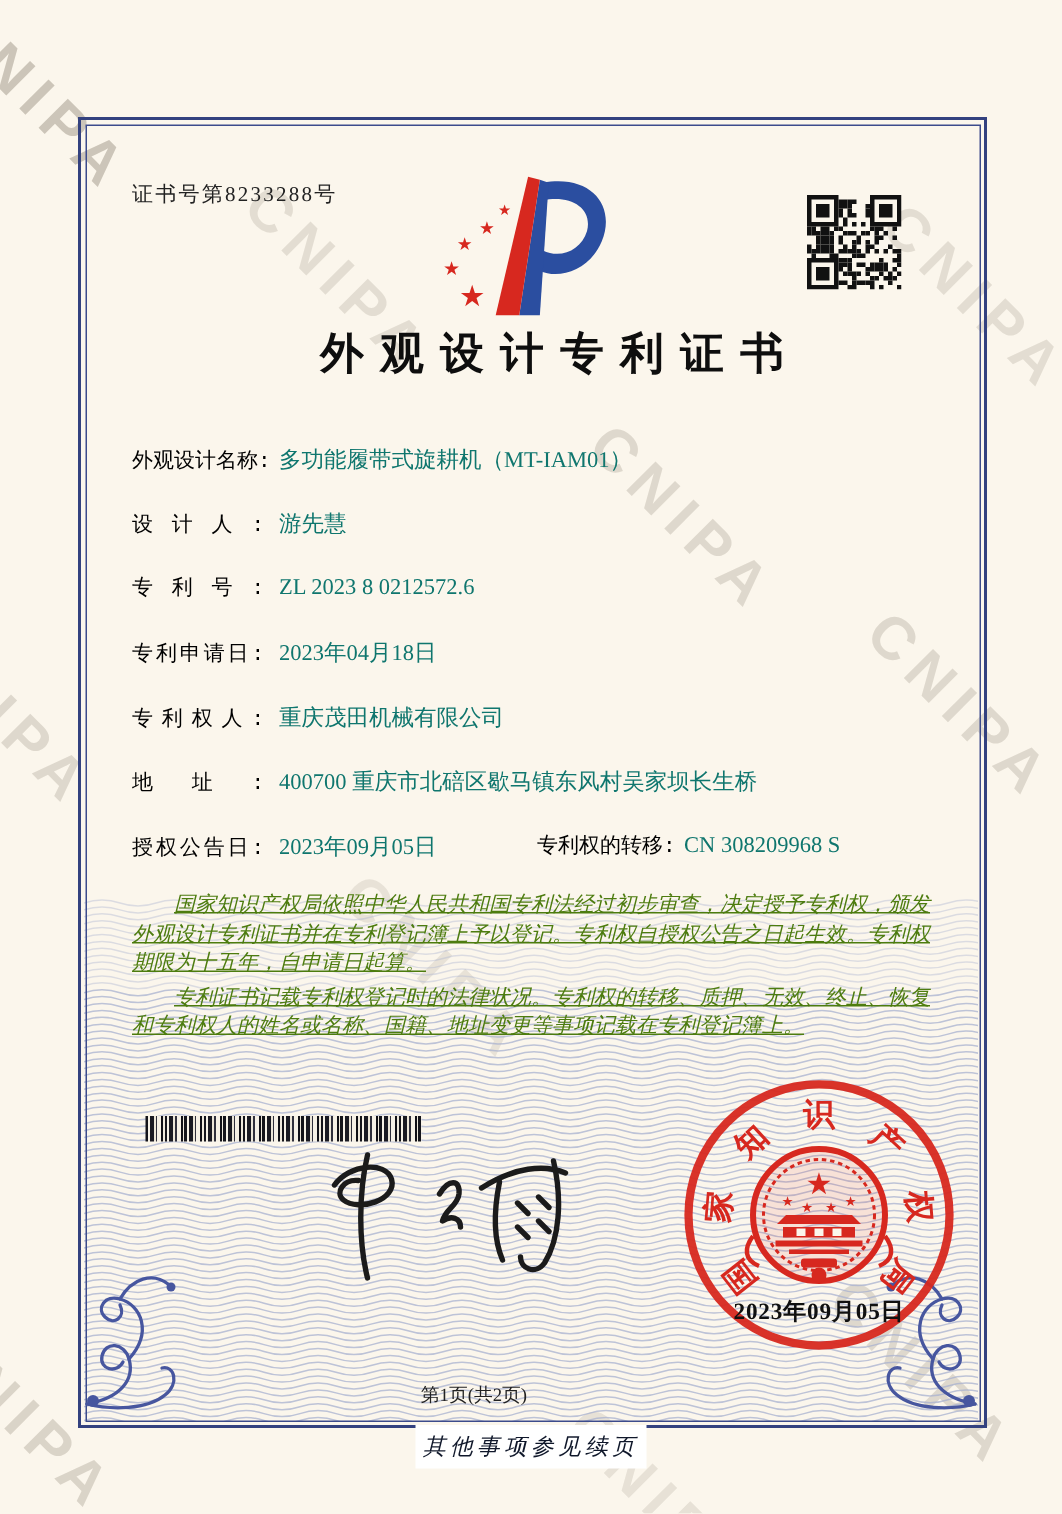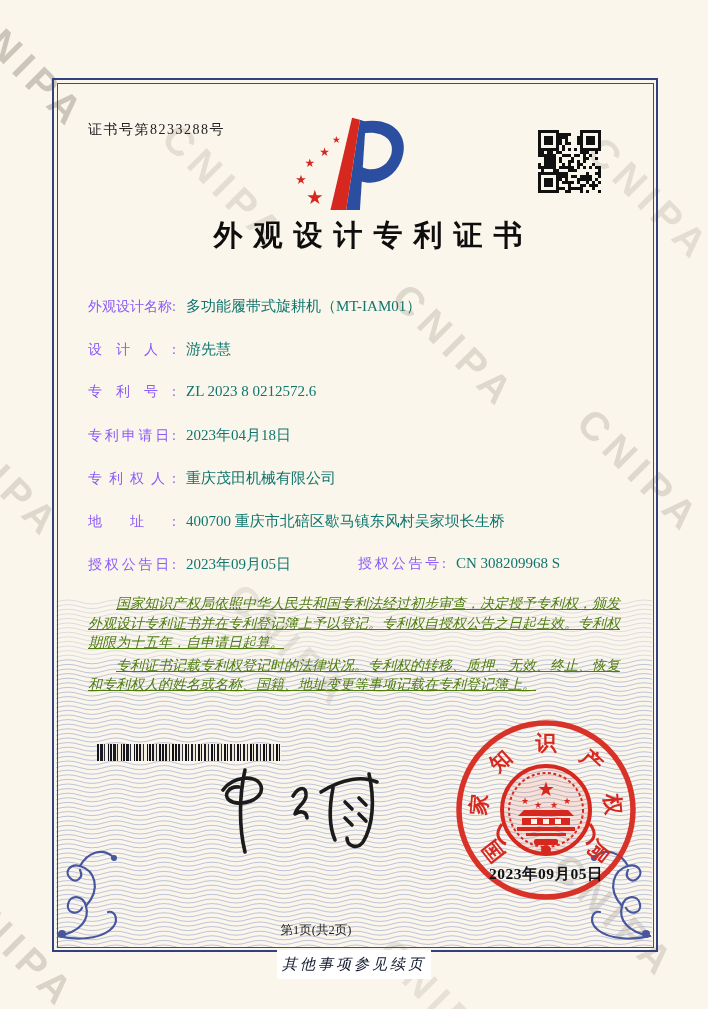--- a/index.html
+++ b/index.html
@@ -12,21 +12,21 @@
   .frame-inner{position:absolute;inset:2.5px;border:1px solid #3c4b8c;}
   .waves{position:absolute;left:56px;top:598px;}
   .certno{position:absolute;left:88px;top:121px;font-size:14px;letter-spacing:1.5px;color:#222;}
   .logo{position:absolute;left:290px;top:110px;}
   .qr{position:absolute;left:538px;top:130px;}
   .title{position:absolute;left:52px;top:216px;width:643px;text-align:center;
          font-size:29px;font-weight:bold;letter-spacing:11px;color:#0e0e0e;}
   .fields{position:absolute;left:88px;top:297px;width:534px;}
   .frow{height:43px;font-size:15px;white-space:nowrap;position:relative;}
   .flabel{display:inline-block;width:88px;text-align:justify;text-align-last:justify;
-          -moz-text-align-last:justify;font-size:14px;color:#8b5cf6;vertical-align:baseline;}
+          -moz-text-align-last:justify;font-size:14px;color:#000000;vertical-align:baseline;font-family:Liberation Mono, monospace;}
   .fvalue{margin-left:10px;font-size:15px;color:#0f766e;}
   .gaz{position:absolute;left:270px;top:0;}
   .body{position:absolute;left:88px;top:594px;width:534px;font-size:14px;font-style:italic;
         line-height:19.5px;color:#4d7c0f;text-decoration:underline;}
   .body p{margin:0;text-indent:2em;}
   .body p + p{margin-top:3px;}
   .barcode{position:absolute;left:97px;top:744px;width:184px;height:17px;
     background:repeating-linear-gradient(90deg,#14141a 0 1.5px,#f6f1e6 1.5px 3px,
       #1a1a22 3px 5.5px,#ece6d8 5.5px 7px,#30303c 7px 8px,#f6f1e6 8px 10.5px,
       #101016 10.5px 12px,#efe9dc 12px 13px);}
@@ -358,21 +358,21 @@
     </div>
     <div class="frow">
       <span class="flabel">专利权人:</span><span class="fvalue">重庆茂田机械有限公司</span>
     </div>
     <div class="frow">
       <span class="flabel">地址:</span><span class="fvalue">400700 重庆市北碚区歇马镇东风村吴家坝长生桥</span>
     </div>
     <div class="frow">
       <span class="flabel">授权公告日:</span><span class="fvalue">2023年09月05日</span>
       <span class="gaz">
-        <span class="flabel">授权公告号:</span><span class="fvalue">CN 308209968 S</span>
+        <span class="flabel">专利权的转移:</span><span class="fvalue">CN 308209968 S</span>
       </span>
     </div>
   </div>
 
   <div class="body">
     <p>国家知识产权局依照中华人民共和国专利法经过初步审查，决定授予专利权，颁发外观设计专利证书并在专利登记簿上予以登记。专利权自授权公告之日起生效。专利权期限为十五年，自申请日起算。</p>
     <p>专利证书记载专利权登记时的法律状况。专利权的转移、质押、无效、终止、恢复和专利权人的姓名或名称、国籍、地址变更等事项记载在专利登记簿上。</p>
   </div>
 
   <div class="barcode"></div>

